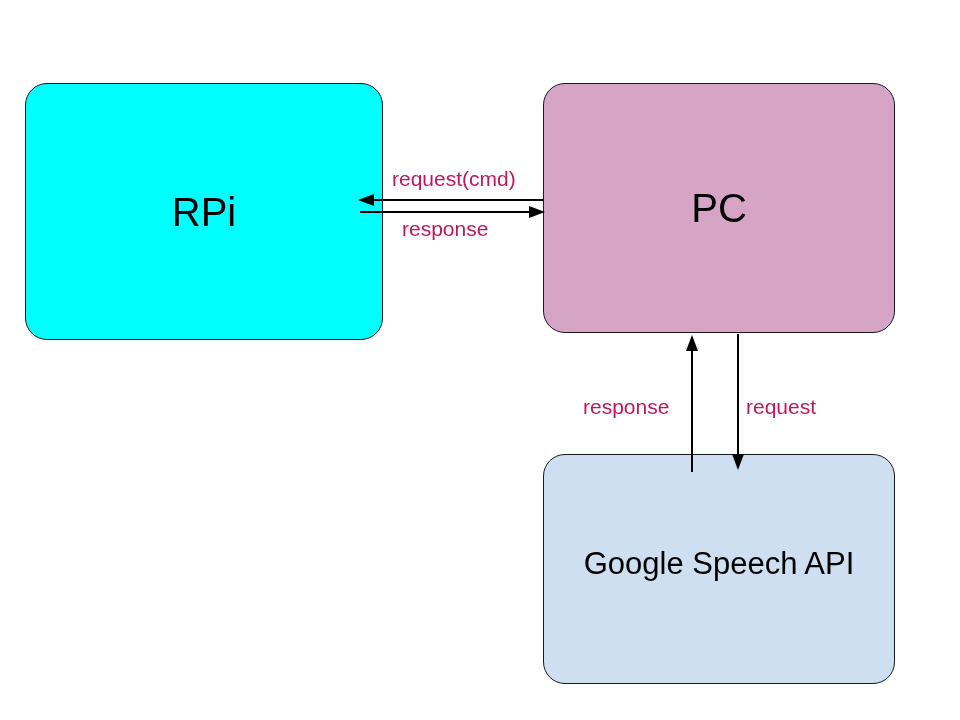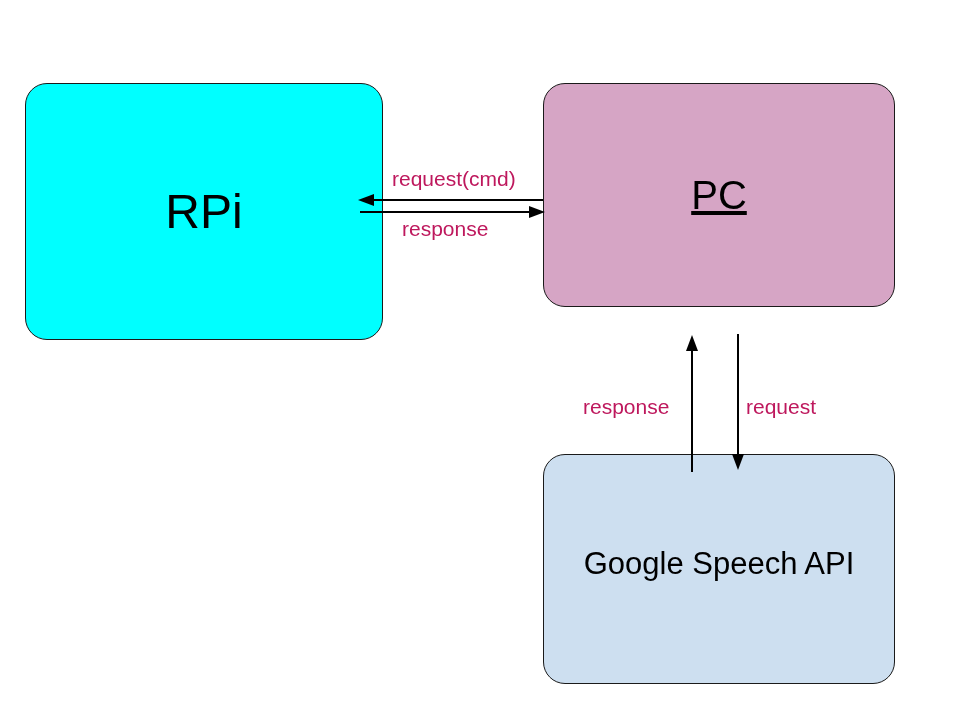--- a/index.html
+++ b/index.html
@@ -31,28 +31,27 @@
     white-space: nowrap;
     text-align: center;
   }
   #node-rpi {
     left: 25px;
     top: 83px;
     width: 358px;
     height: 257px;
     background: #00ffff;
   }
-  #node-rpi .node-label { font-size: 48px; }
+  #node-rpi .node-label { font-size: 40px; }
   #node-pc {
     left: 543px;
     top: 83px;
     width: 352px;
-    height: 224px;
+    height: 250px;
     background: #d6a5c5;
-    text-decoration: underline;
   }
   #node-pc .node-label { font-size: 40px; }
   #node-gapi {
     left: 543px;
     top: 454px;
     width: 352px;
     height: 230px;
     background: #cddff0;
     align-items: flex-start;
     padding-top: 93px;

